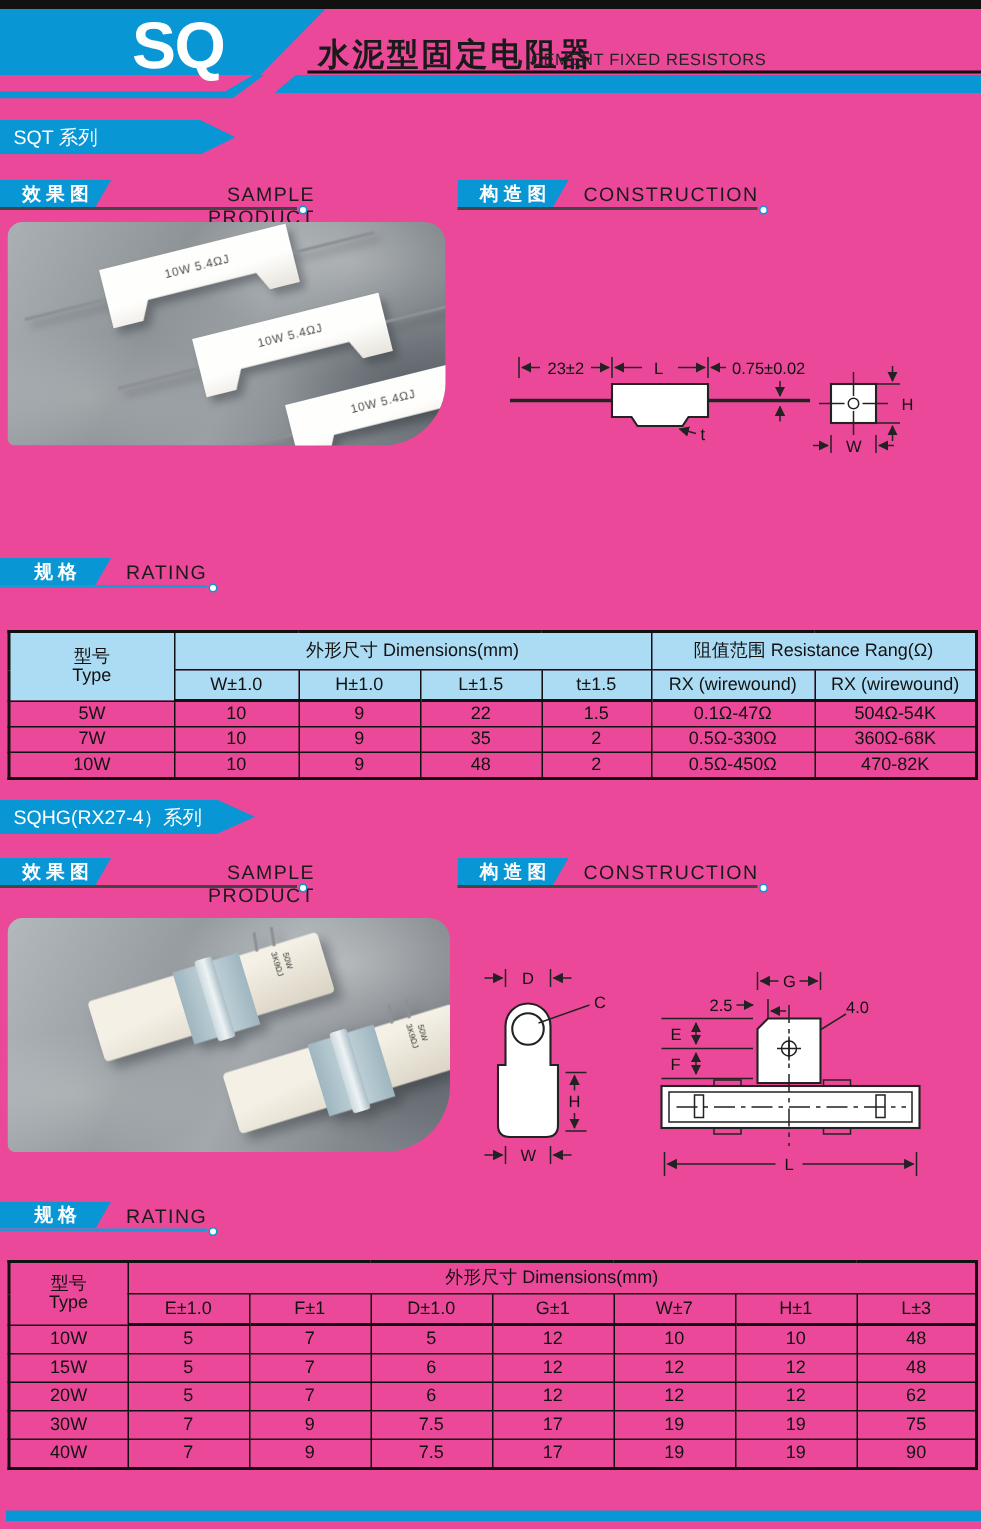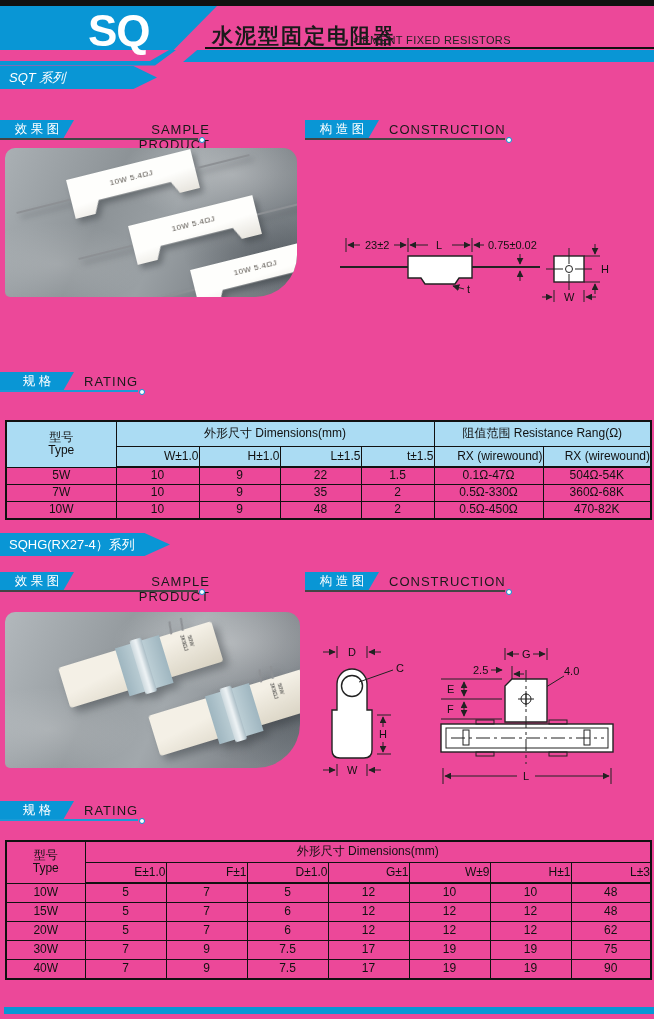--- a/index.html
+++ b/index.html
@@ -18,27 +18,27 @@
   .title-en { left:354px; top:34px; font-size:11px; letter-spacing:0.4px; color:#222; }
   .hdr-line { left:205px; top:47px; width:449px; height:2px; background:#111; }
   .hdr-bar { left:183px; top:50px; width:471px; height:12px; background:#0996d5;
              clip-path:polygon(3% 0,100% 0,100% 100%,0 100%); }
   .hdr-tail { left:0; top:50px; width:178px; height:16px; }
 
   
   .banner { height:23px; background:#0996d5; color:#fff; font-size:13px;
             line-height:23px; padding-left:9px; box-sizing:border-box;
             clip-path:polygon(0 0,85% 0,100% 50%,85% 100%,0 100%); }
-  .banner.b1 { left:0; top:66px; width:157px;font-style:italic; }
+  .banner.b1 { left:0; top:80px; width:157px; }
   .banner.b2 { left:0; top:533px; width:170px; }
 
   .sec { height:22px; }
   .sec-box { position:absolute; left:0; top:0; width:74px; height:18px; background:#0996d5;
              clip-path:polygon(0 0,100% 0,86% 100%,0 100%);
-             color:#fff; font-size:12.5px; font-weight:normal; line-height:18px; text-align:center; }
+             color:#fff; font-size:12.5px; font-weight:bold; line-height:18px; text-align:center; }
   .sec-text { position:absolute; left:84px; top:2px; font-size:13px; letter-spacing:1px; color:#1a1a1a;text-align:right; }
   .sec-line { position:absolute; left:0; top:18px; height:1.5px; background:#444; }
   .sec-line.blue { background:#1a9ad6; }
   .sec-dot { position:absolute; top:16.5px; width:4px; height:4px; border:1.5px solid #0996d5;
              border-radius:50%; background:#fff; }
 
   
   .photo { overflow:hidden; }
   .photo1 { left:5px; top:148px; width:292px; height:149px; border-radius:10px 14px 42px 5px;
     background:
@@ -77,21 +77,21 @@
   .res2 .pin2 { right:40px; transform:rotate(8deg); }
 
   
   .tblwrap1 { left:5px; top:420px; }
   .tblwrap2 { left:5px; top:840px; }
   table.tbl { border-collapse:collapse; table-layout:fixed; width:645px;
               font-size:12px; text-align:center; color:#111; border:2px solid #111; }
   table.tbl td { border:1px solid #111; padding:0; line-height:1.12; }
   .t1 .h1 td, .t1 .h2 td { background:#abdcf3; }
   .h1 td { height:24px; }
-  .h2 td { height:19px; border-bottom:2px solid #111 !important;text-align:right; }
+  .h2 td { height:19px; border-bottom:2px solid #111 !important; }
   .t2 .h1 td { height:20px; }
   .dr td { height:16px; }
   .t2 .dr td { height:18px; }
   .twolines span { display:block; }
 
   
   .bottombar { left:4px; top:1007px; width:650px; height:7px; background:#0996d5; }
 
   svg text { font-family:"Liberation Sans", sans-serif; font-size:11px; fill:#111; }
   svg .thin { stroke:#222; stroke-width:1; fill:none; }
@@ -400,21 +400,21 @@
           <span>型号</span>
           <span>Type</span>
         </td>
         <td colspan="7">外形尺寸 Dimensions(mm)</td>
       </tr>
       <tr class="h2">
         <td>E±1.0</td>
         <td>F±1</td>
         <td>D±1.0</td>
         <td>G±1</td>
-        <td>W±9</td>
+        <td>W±7</td>
         <td>H±1</td>
         <td>L±3</td>
       </tr>
       <tr class="dr">
         <td>10W</td>
         <td>5</td>
         <td>7</td>
         <td>5</td>
         <td>12</td>
         <td>10</td>

